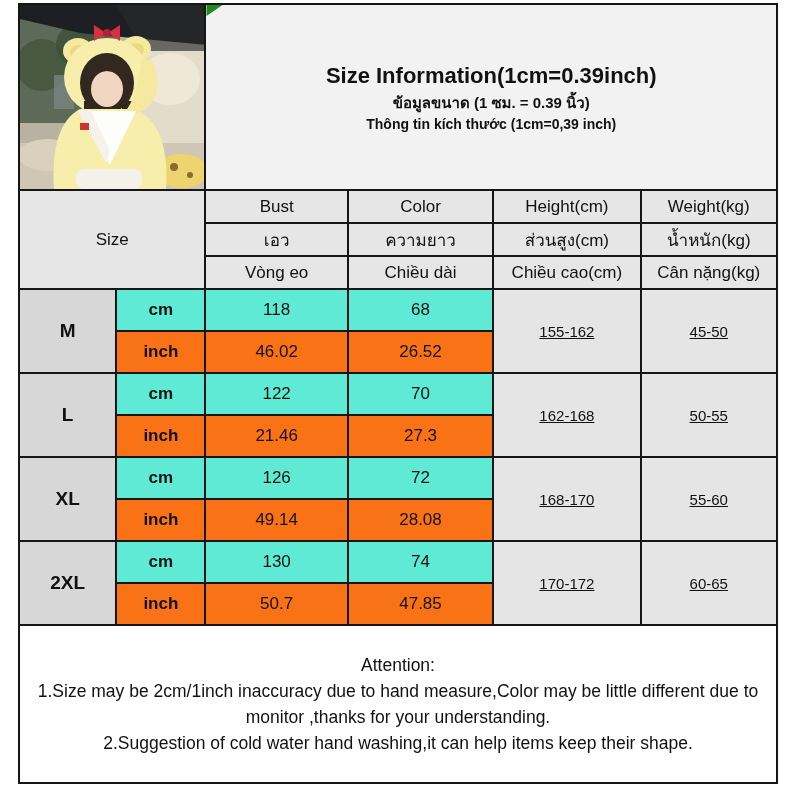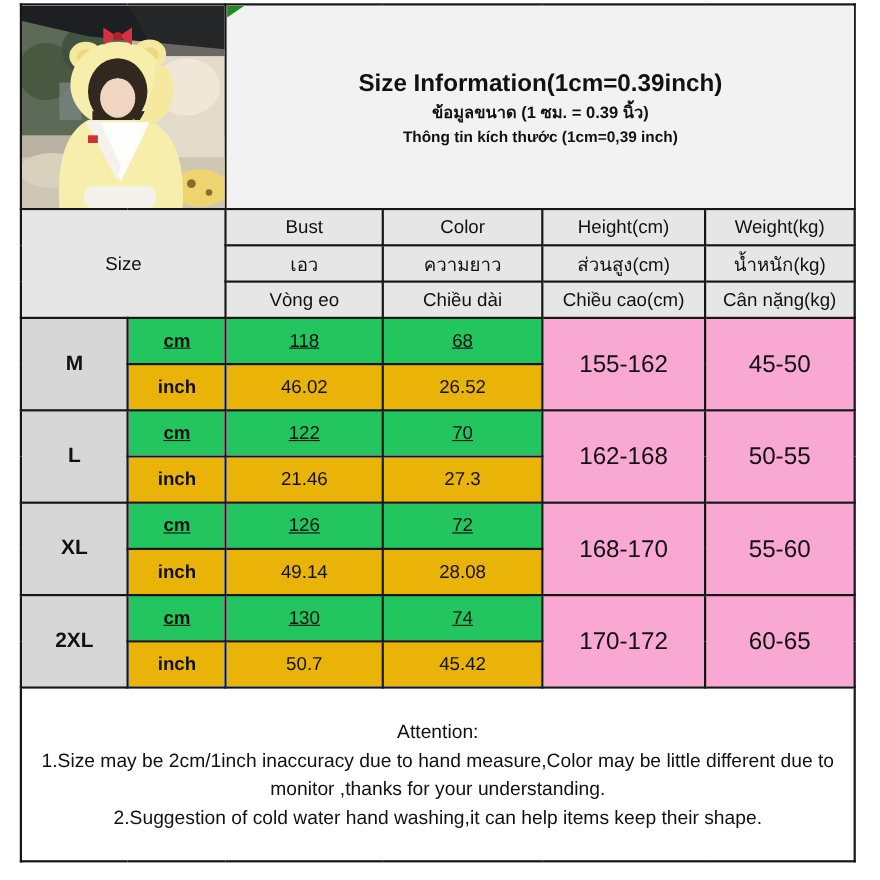--- a/index.html
+++ b/index.html
@@ -21,23 +21,23 @@
   
   td.size-head{background:#d7d7d7;font-size:32px;font-weight:bold;}
   tr.hdr td{background:#e6e6e6;font-weight:normal;font-size:17px;}
   tr.hdr{height:33px;}
 
   
   tr.data{height:42px;}
   td.size-letter{background:#d7d7d7;font-weight:bold;font-size:19px;}
   td.unit{font-weight:bold;font-size:17px;}
   td.val{font-size:17px;font-weight:400;margin-left:37px;}
-  td.row-cm{background:#22c55e;text-decoration:underline;}
-  td.row-inch{background:#eab308;}
-  td.merged{background:#f9a8d4;font-size:22px;font-weight:400;}
+  td.row-cm{background:#5eead4;}
+  td.row-inch{background:#f97316;}
+  td.merged{background:#e5e5e5;font-size:15px;font-weight:400;text-decoration:underline;}
 
   
   td.attention-cell{height:158px;background:#ffffff;text-align:left;vertical-align:top;
     padding:4px 8px 0 8px;border-radius:12px;}
   .attn{font-size:17.5px;line-height:1.5;font-weight:400;}
 
   svg{display:block;}
 </style>
 </head>
 <body>
@@ -179,21 +179,21 @@
     <td class="size-letter" rowspan="2">2XL</td>
     <td class="unit row-cm">cm</td>
     <td class="val row-cm">130</td>
     <td class="val row-cm">74</td>
     <td class="merged" rowspan="2">170-172</td>
     <td class="merged" rowspan="2">60-65</td>
   </tr>
   <tr class="data">
     <td class="unit row-inch">inch</td>
     <td class="val row-inch">50.7</td>
-    <td class="val row-inch">45.42</td>
+    <td class="val row-inch">47.85</td>
   </tr>
 
   <tr>
     <td class="attention-cell" colspan="6">
       <div class="attn">Attention:</div>
       <div class="attn">1.Size may be 2cm/1inch inaccuracy due to hand measure,Color may be little different due to monitor ,thanks for your understanding.</div>
       <div class="attn">2.Suggestion of cold water hand washing,it can help items keep their shape.</div>
     </td>
   </tr>
 </tbody>

